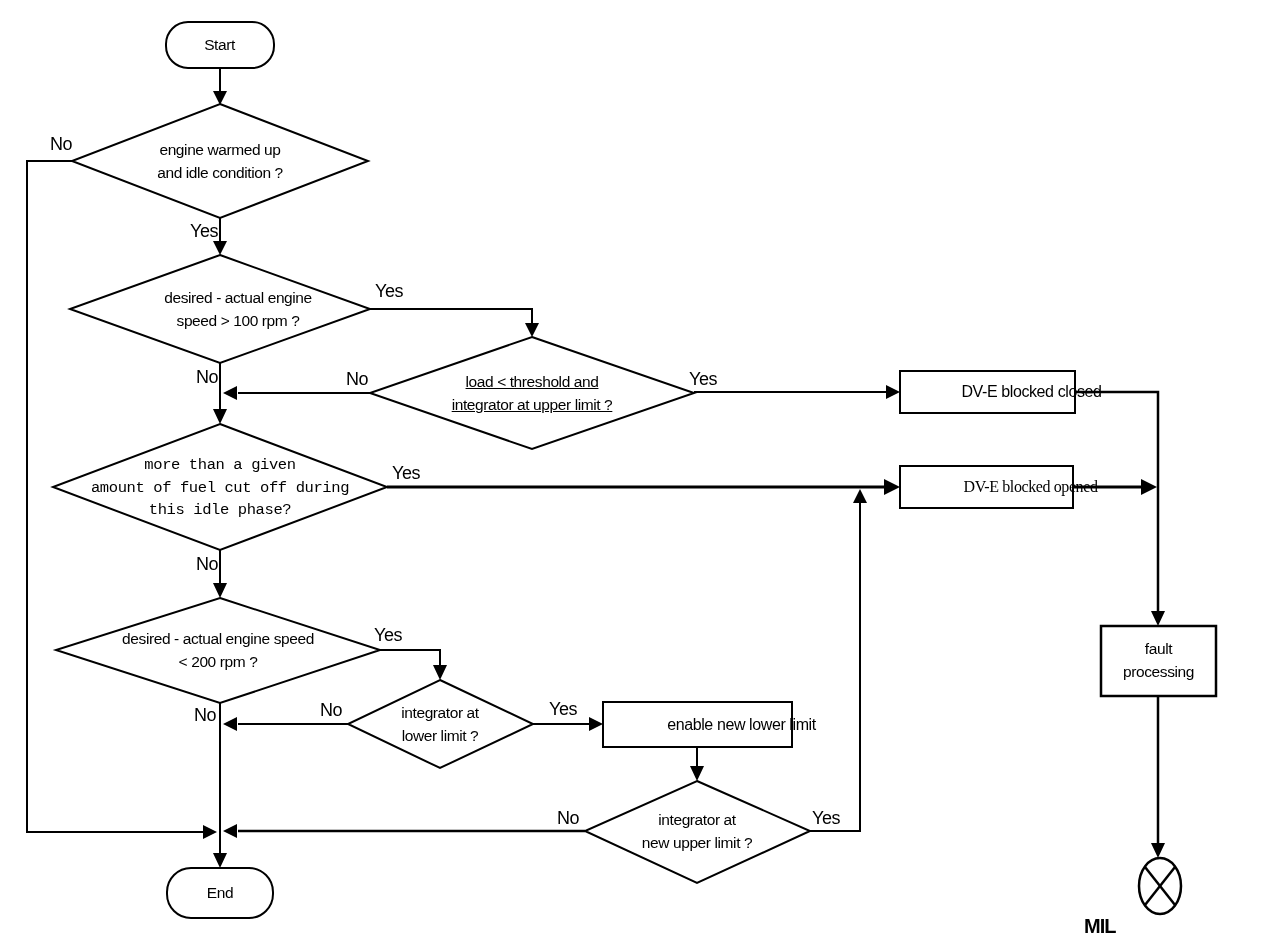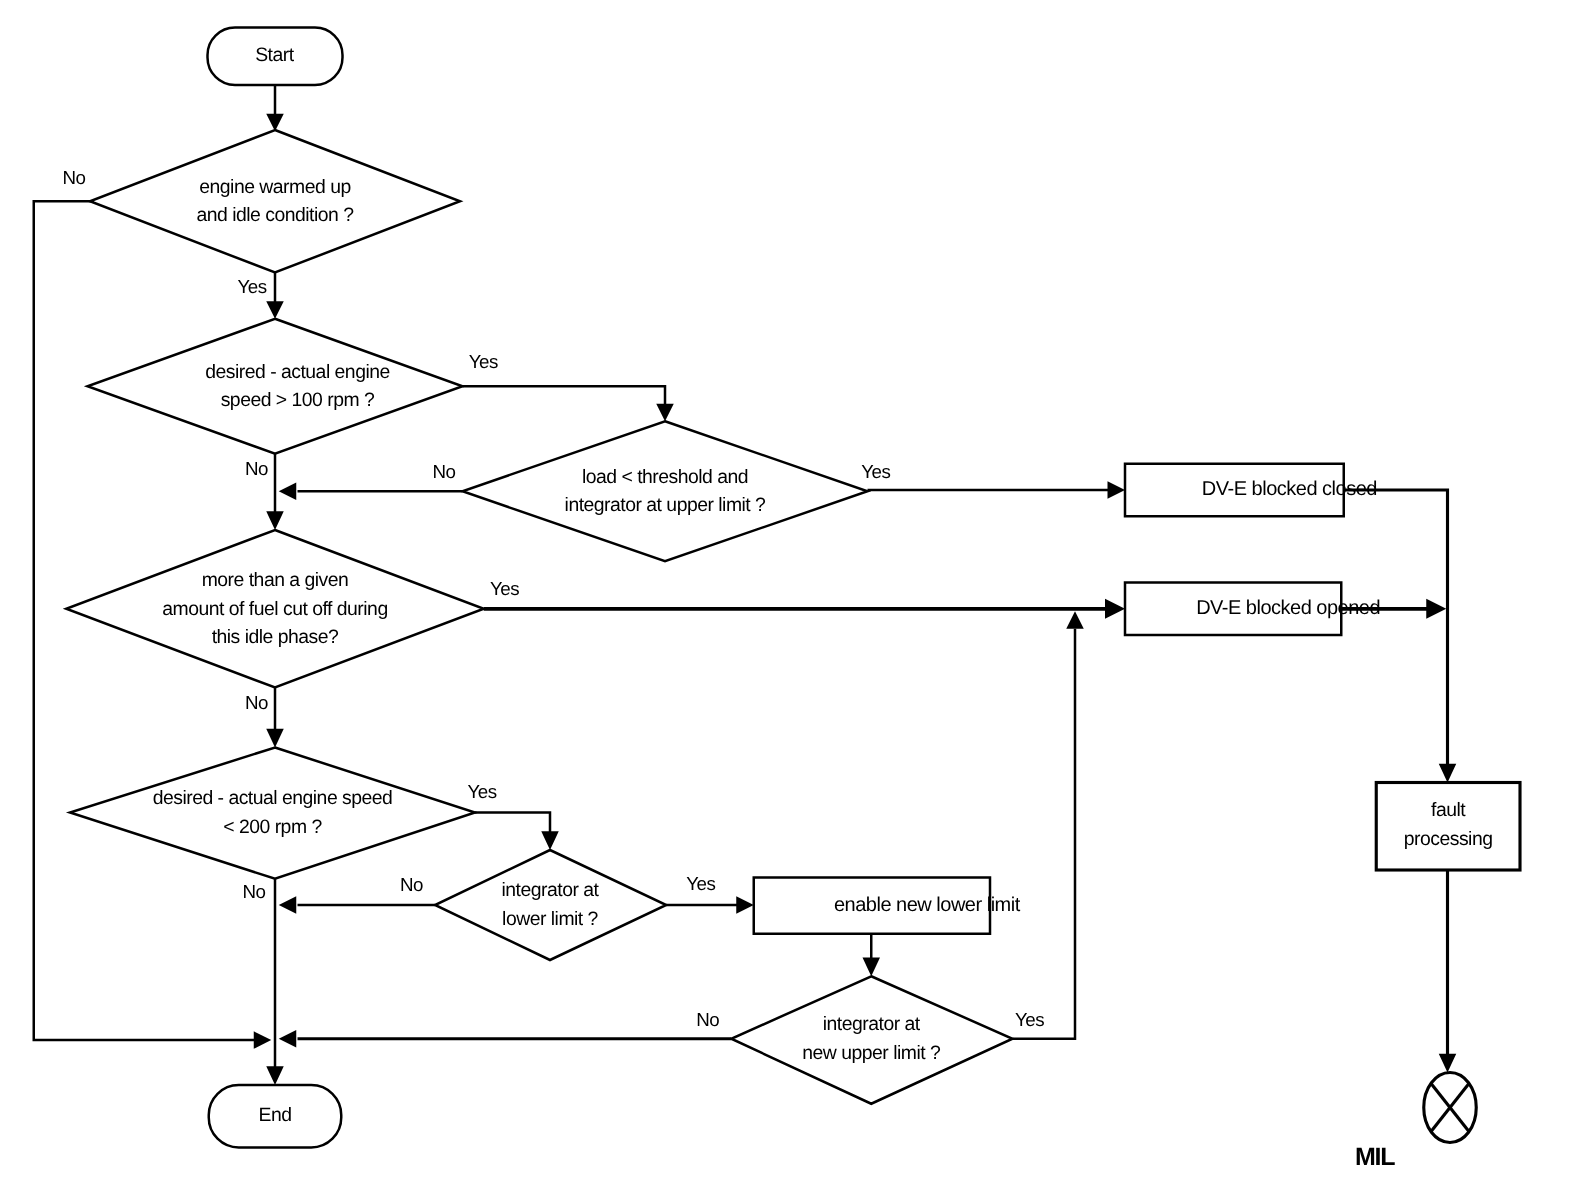--- a/index.html
+++ b/index.html
@@ -19,21 +19,21 @@
     align-items: center;
     justify-content: center;
     text-align: center;
     white-space: pre-line;
     font-size: 15.5px;
     line-height: 1.48;
     letter-spacing: -0.4px;
   }
   .elabel {
     position: absolute;
-    font-size: 15px;
+    font-size: 18px;
     letter-spacing: -0.4px;
     white-space: nowrap;
     text-align: center;
   }
   .mil-label {
     position: absolute;
     font-size: 20px;
     font-weight: bold;
     letter-spacing: -1px;
     margin-top: 43px;
@@ -111,30 +111,30 @@
   </svg>
 
   <div class="nlabel" style="left:166px; top:22px; width:107px; height:46px;">Start</div>
 
   <div class="nlabel" style="left:90px; top:133px; width:260px; height:58px;">engine warmed up
 and idle condition ?</div>
 
   <div class="nlabel" style="left:108px; top:283px; width:260px; height:54px;">desired - actual engine
 speed &gt; 100 rpm ?</div>
 
-  <div class="nlabel" style="left:402px; top:367px; width:260px; height:54px;">load &lt; threshold and
+  <div class="nlabel" style="left:402px; top:367px; width:260px; height:54px;text-decoration:underline;">load &lt; threshold and
 integrator at upper limit ?</div>
 
   <div class="nlabel boxtext" style="left:900px; top:371px; width:175px; height:42px;">DV-E blocked closed</div>
 
-  <div class="nlabel" style="left:75px; top:452px; width:290px; height:72px;">more than a given
+  <div class="nlabel" style="left:75px; top:452px; width:290px; height:72px;font-family:Liberation Mono, monospace;">more than a given
 amount of fuel cut off during
 this idle phase?</div>
 
-  <div class="nlabel boxtext" style="left:900px; top:466px; width:173px; height:42px;">DV-E blocked opened</div>
+  <div class="nlabel boxtext" style="left:900px; top:466px; width:173px; height:42px;font-family:Liberation Serif, serif;">DV-E blocked opened</div>
 
   <div class="nlabel" style="left:60px; top:625px; width:316px; height:52px;">desired - actual engine speed
 &lt; 200 rpm ?</div>
 
   <div class="nlabel" style="left:355px; top:700px; width:170px; height:50px;">integrator at
 lower limit ?</div>
 
   <div class="nlabel boxtext" style="left:603px; top:702px; width:189px; height:45px;">enable new lower limit</div>
 
   <div class="nlabel" style="left:590px; top:806px; width:214px; height:52px;">integrator at

